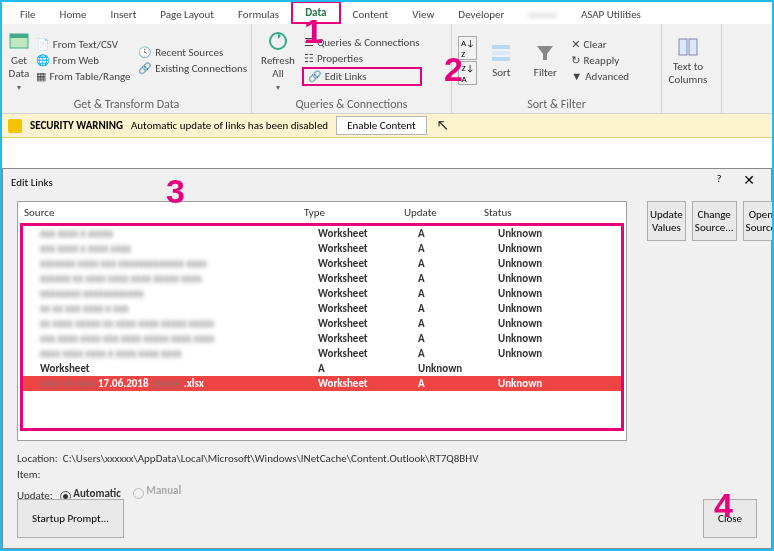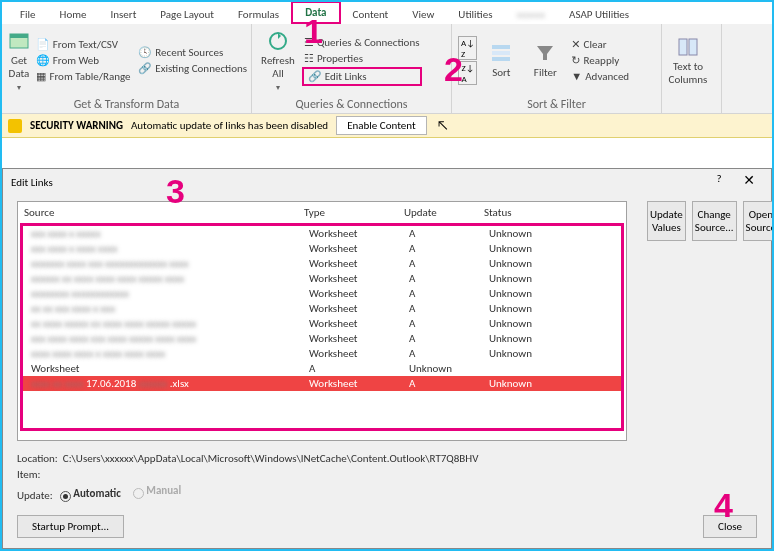--- a/index.html
+++ b/index.html
@@ -28,54 +28,54 @@
 .dlg-close{width:28px;height:20px;text-align:center;font-size:14px;}
 .dlg-help{width:20px;text-align:center;}
 .dlg-body{position:relative;padding:6px 10px;height:calc(100% - 26px);}
 .list-wrap{position:absolute;left:14px;top:6px;width:610px;height:240px;border:1px solid #a0a0a0;background:#fff;}
 .list-head{display:flex;padding:4px 6px;font-size:11px;color:#333;}
 .list-head div:nth-child(1){width:280px;}
 .list-head div:nth-child(2){width:100px;}
 .list-head div:nth-child(3){width:80px;}
 .list-head div:nth-child(4){width:100px;}
 .list-rows{border:3px solid #e6007e;height:208px;overflow:hidden;margin:0 2px;}
-.row{display:flex;padding:1px 8px;font-size:11px;color:#333;}
+.row{display:flex;padding:1px 17px;font-size:11px;color:#333;font-weight:bold;}
 .row div:nth-child(1){width:278px;}
 .row div:nth-child(2){width:100px;}
 .row div:nth-child(3){width:80px;}
 .row div:nth-child(4){width:100px;}
 .row.sel{background:#ef4444;color:#fff;}
 .blur{color:transparent;text-shadow:0 0 4px rgba(120,120,120,0.9);}
 .side-btns{position:absolute;right:14px;top:6px;width:110px;display:flex;flex-direction:row;gap:6px;}
 .side-btns button{background:#e9e9e9;border:1px solid #adadad;padding:4px 2px;font-size:11px;}
 .side-btns button.hl{border:3px solid #e6007e;}
 .side-btns button.sel{border:2px solid #0a64c8;}
 .bottom-info{position:absolute;left:14px;top:256px;font-size:11px;color:#333;line-height:16px;}
 .radio{display:inline-flex;align-items:flex-end;gap:2px;margin-right:10px;font-weight:bold;}
 .radio .dot{width:11px;height:11px;border:1px solid #555;border-radius:50%;display:inline-flex;align-items:center;justify-content:center;}
 .radio .dot.on::after{content:'';width:5px;height:5px;background:#333;border-radius:50%;}
 .radio.dis{color:#aaa;}
 .radio.dis .dot{border-color:#bbb;}
 .dlg-foot{position:absolute;left:14px;bottom:10px;right:14px;display:flex;justify-content:space-between;}
-.dlg-foot button{background:#e9e9e9;border:1px solid #adadad;padding:4px 14px;}
+.dlg-foot button{background:#e9e9e9;border:1px solid #adadad;padding:12px 14px;}
 .cursor{position:absolute;font-size:14px;color:#000;}
 </style>
 </head>
 <body>
 
 <div class="ribbon-tabs">
   <div class="tab">File</div>
   <div class="tab">Home</div>
   <div class="tab">Insert</div>
   <div class="tab">Page Layout</div>
   <div class="tab">Formulas</div>
   <div class="tab data">Data</div>
   <div class="tab">Content</div>
   <div class="tab">View</div>
-  <div class="tab">Utilities</div>
+  <div class="tab">Developer</div>
   <div class="tab" style="filter:blur(2px);color:#bbb">xxxxxx</div>
   <div class="tab">ASAP Utilities</div>
 </div>
 
 <div class="ribbon">
   <div class="group" style="width:250px">
     <div class="grp-body">
       <div class="big-btn">
         <span class="icon">
             <svg width="22" height="22">

